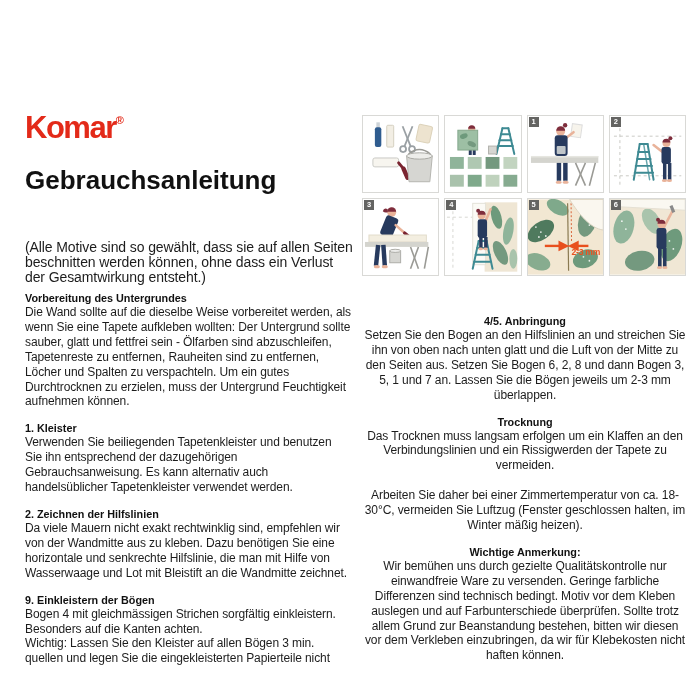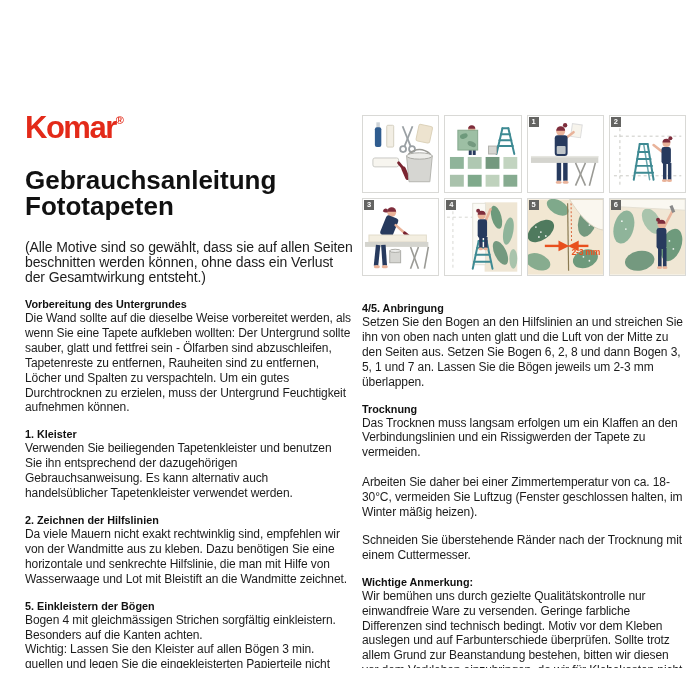--- a/index.html
+++ b/index.html
@@ -9,22 +9,22 @@
   }
   .logo{position:absolute;left:25px;top:112px;font-size:31px;font-weight:bold;
     color:#e32a19;letter-spacing:-1.5px;line-height:1;}
   .logo sup{font-size:11px;letter-spacing:0;vertical-align:14px;}
   .doc-title{position:absolute;left:25px;top:167px;font-size:26px;font-weight:bold;
     line-height:26px;color:#111;}
   .intro{position:absolute;left:25px;top:240px;width:330px;font-size:14px;
     line-height:14.9px;letter-spacing:-0.1px;}
   .col{position:absolute;width:326px;}
   .col-left{left:25px;top:287px;}
-  .col-right{left:362px;top:291px;}
-  .section{margin:11px 0 13px 0;}
+  .col-right{left:362px;top:310px;text-align:center;}
+  .section{margin:5px 0 13px 0;}
   .section h3{margin:0 0 1px 0;font-size:10.8px;font-weight:bold;color:#111;}
   .section p{margin:0;font-size:12px;line-height:14.9px;letter-spacing:-0.1px;
     white-space:pre-line;}
   .grid{position:absolute;left:362px;top:115px;width:324px;
     display:grid;grid-template-columns:repeat(4,1fr);gap:5px;}
   .cell{position:relative;height:78px;background:#fff;border:1px solid #d9d9d6;
     overflow:hidden;box-sizing:border-box;}
   .cell svg{display:block;width:100%;height:100%;}
   .badge{position:absolute;top:1px;left:1px;width:10px;height:10px;background:#646462;
     color:#fff;font-size:7.5px;font-weight:bold;display:flex;align-items:center;
@@ -34,21 +34,20 @@
 </style>
 </head>
 <body>
 
 <div class="page">
 
   <div class="logo"><span>Komar</span><sup>®</sup></div>
 
   <div class="doc-title">
     <div>Gebrauchsanleitung</div>
-    <div>Fototapeten</div>
   </div>
 
   <div class="intro">(Alle Motive sind so gewählt, dass sie auf allen Seiten beschnitten werden können, ohne dass ein Verlust der Gesamtwirkung entsteht.)</div>
 
   <div class="grid">
 
     <div class="cell">
       <svg viewBox="0 0 76 76">
         <rect x="13.5" y="6" width="3.5" height="7" fill="#cdd3d8"></rect>
         <rect x="12" y="11" width="6.5" height="20" rx="2" fill="#2f5c8f"></rect>
@@ -283,39 +282,38 @@
     </div>
     <div class="section">
       <h3>1. Kleister</h3>
       <p>Verwenden Sie beiliegenden Tapetenkleister und benutzen Sie ihn entsprechend der dazugehörigen Gebrauchsanweisung. Es kann alternativ auch handelsüblicher Tapetenkleister verwendet werden.</p>
     </div>
     <div class="section">
       <h3>2. Zeichnen der Hilfslinien</h3>
       <p>Da viele Mauern nicht exakt rechtwinklig sind, empfehlen wir von der Wandmitte aus zu kleben. Dazu benötigen Sie eine horizontale und senkrechte Hilfslinie, die man mit Hilfe von Wasserwaage und Lot mit Bleistift an die Wandmitte zeichnet.</p>
     </div>
     <div class="section">
-      <h3>5. Einkleistern der Bögen</h3>
+      <h3>9. Einkleistern der Bögen</h3>
       <p>Bogen 4 mit gleichmässigen Strichen sorgfältig einkleistern. Besonders auf die Kanten achten.
 Wichtig: Lassen Sie den Kleister auf allen Bögen 3 min. quellen und legen Sie die eingekleisterten Papierteile nicht aufeinander.</p>
     </div>
   </div>
 
   <div class="col col-right">
     <div class="section">
       <h3>4/5. Anbringung</h3>
       <p>Setzen Sie den Bogen an den Hilfslinien an und streichen Sie ihn von oben nach unten glatt und die Luft von der Mitte zu den Seiten aus. Setzen Sie Bogen 6, 2, 8 und dann Bogen 3, 5, 1 und 7 an. Lassen Sie die Bögen jeweils um 2-3 mm überlappen.</p>
     </div>
     <div class="section">
       <h3>Trocknung</h3>
       <p>Das Trocknen muss langsam erfolgen um ein Klaffen an den Verbindungslinien und ein Rissigwerden der Tapete zu vermeiden.
 
 Arbeiten Sie daher bei einer Zimmertemperatur von ca. 18-30°C, vermeiden Sie Luftzug (Fenster geschlossen halten, im Winter mäßig heizen).</p>
     </div>
     <div class="section">
-      <p>Schneiden Sie überstehende Ränder nach der Trocknung mit einem Cuttermesser.</p>
     </div>
     <div class="section">
       <h3>Wichtige Anmerkung:</h3>
       <p>Wir bemühen uns durch gezielte Qualitätskontrolle nur einwandfreie Ware zu versenden. Geringe farbliche Differenzen sind technisch bedingt. Motiv vor dem Kleben auslegen und auf Farbunterschiede überprüfen. Sollte trotz allem Grund zur Beanstandung bestehen, bitten wir diesen vor dem Verkleben einzubringen, da wir für Klebekosten nicht haften können.</p>
     </div>
   </div>
 
 </div>
 
 </body></html>

